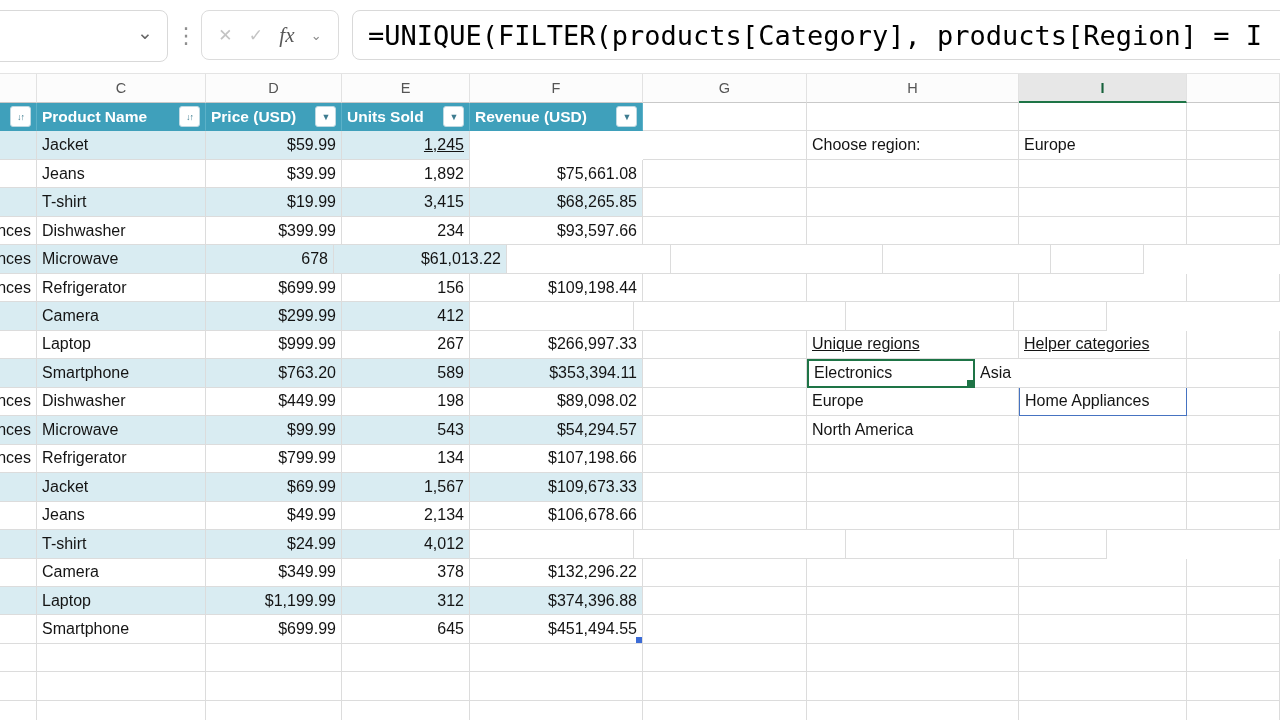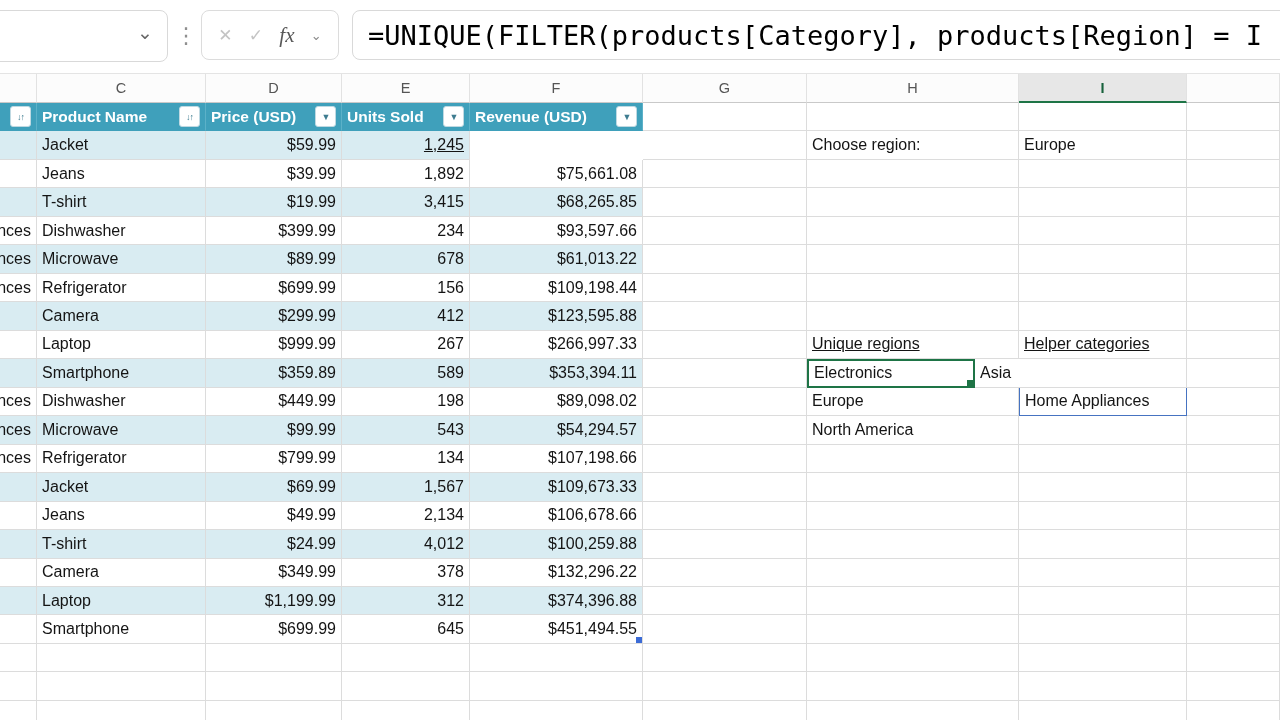--- a/index.html
+++ b/index.html
@@ -144,21 +144,20 @@
       <div class="cell num" style="width: 128px;">234</div>
       <div class="cell num" style="width: 173px;">$93,597.66</div>
       <div class="cell" style="width: 164px;"></div>
       <div class="cell" style="width: 212px;"></div>
       <div class="cell" style="width: 168px;"></div>
       <div class="cell" style="width: 93px;"></div>
     </div>
     <div class="srow">
       <div class="cell band num" style="width: 37px;">nces</div>
       <div class="cell band" style="width: 169px;">Microwave</div>
-      <div class="cell band num" style="width: 136px;">$89.99</div>
       <div class="cell band num" style="width: 128px;">678</div>
       <div class="cell band num" style="width: 173px;">$61,013.22</div>
       <div class="cell" style="width: 164px;"></div>
       <div class="cell" style="width: 212px;"></div>
       <div class="cell" style="width: 168px;"></div>
       <div class="cell" style="width: 93px;"></div>
     </div>
     <div class="srow">
       <div class="cell num" style="width: 37px;">nces</div>
       <div class="cell" style="width: 169px;">Refrigerator</div>
@@ -168,41 +167,40 @@
       <div class="cell" style="width: 164px;"></div>
       <div class="cell" style="width: 212px;"></div>
       <div class="cell" style="width: 168px;"></div>
       <div class="cell" style="width: 93px;"></div>
     </div>
     <div class="srow">
       <div class="cell band num" style="width: 37px;"></div>
       <div class="cell band" style="width: 169px;">Camera</div>
       <div class="cell band num" style="width: 136px;">$299.99</div>
       <div class="cell band num" style="width: 128px;">412</div>
-      <div class="cell band num" style="width: 173px;">$123,595.88</div>
       <div class="cell" style="width: 164px;"></div>
       <div class="cell" style="width: 212px;"></div>
       <div class="cell" style="width: 168px;"></div>
       <div class="cell" style="width: 93px;"></div>
     </div>
     <div class="srow">
       <div class="cell num" style="width: 37px;"></div>
       <div class="cell" style="width: 169px;">Laptop</div>
       <div class="cell num" style="width: 136px;">$999.99</div>
       <div class="cell num" style="width: 128px;">267</div>
       <div class="cell num" style="width: 173px;">$266,997.33</div>
       <div class="cell" style="width: 164px;"></div>
       <div class="cell underline" style="width: 212px;">Unique regions</div>
       <div class="cell underline" style="width: 168px;">Helper categories</div>
       <div class="cell" style="width: 93px;"></div>
     </div>
     <div class="srow">
       <div class="cell band num" style="width: 37px;"></div>
       <div class="cell band" style="width: 169px;">Smartphone</div>
-      <div class="cell band num" style="width: 136px;">$359.89</div>
+      <div class="cell band num" style="width: 136px;">$763.20</div>
       <div class="cell band num" style="width: 128px;">589</div>
       <div class="cell band num" style="width: 173px;">$353,394.11</div>
       <div class="cell" style="width: 164px;"></div>
       <div class="cell sel-green" style="width: 168px;">Electronics</div>
       <div class="cell" style="width: 212px;">Asia</div>
       <div class="cell" style="width: 93px;"></div>
     </div>
     <div class="srow">
       <div class="cell num" style="width: 37px;">nces</div>
       <div class="cell" style="width: 169px;">Dishwasher</div>
@@ -256,21 +254,20 @@
       <div class="cell" style="width: 164px;"></div>
       <div class="cell" style="width: 212px;"></div>
       <div class="cell" style="width: 168px;"></div>
       <div class="cell" style="width: 93px;"></div>
     </div>
     <div class="srow">
       <div class="cell band num" style="width: 37px;"></div>
       <div class="cell band" style="width: 169px;">T-shirt</div>
       <div class="cell band num" style="width: 136px;">$24.99</div>
       <div class="cell band num" style="width: 128px;">4,012</div>
-      <div class="cell band num" style="width: 173px;">$100,259.88</div>
       <div class="cell" style="width: 164px;"></div>
       <div class="cell" style="width: 212px;"></div>
       <div class="cell" style="width: 168px;"></div>
       <div class="cell" style="width: 93px;"></div>
     </div>
     <div class="srow">
       <div class="cell num" style="width: 37px;"></div>
       <div class="cell" style="width: 169px;">Camera</div>
       <div class="cell num" style="width: 136px;">$349.99</div>
       <div class="cell num" style="width: 128px;">378</div>

